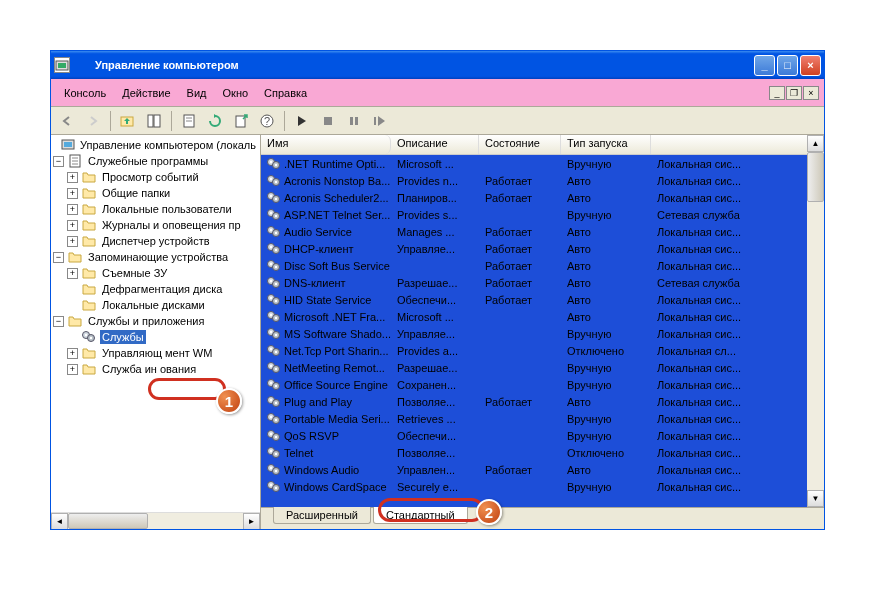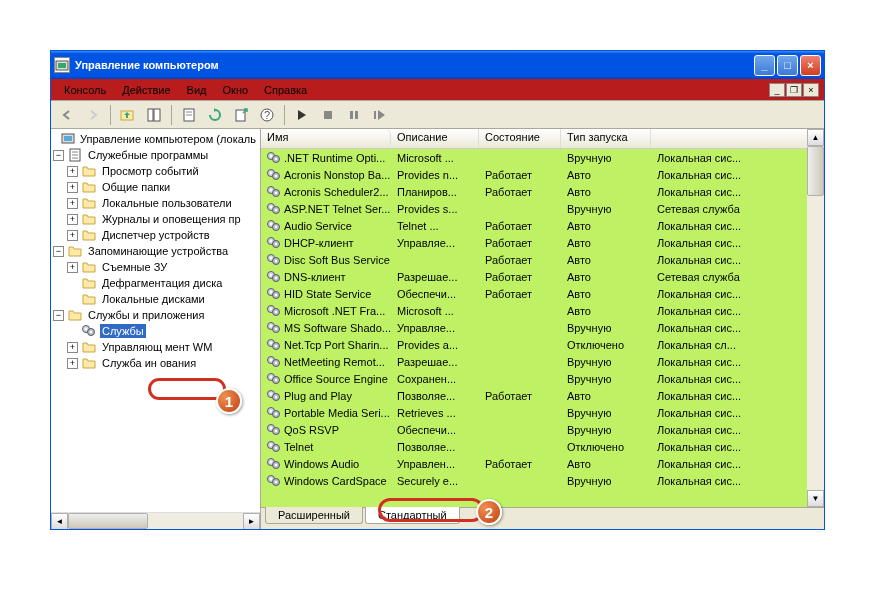--- a/index.html
+++ b/index.html
@@ -1,31 +1,31 @@
 <!DOCTYPE html>
 <html><head>
 <meta charset="utf-8">
 <style>
 * { box-sizing: border-box; margin: 0; padding: 0; font-family: Tahoma, sans-serif; font-size: 11px; }
 body { background: #fff; width: 875px; height: 598px; position: relative; }
 .window { position: absolute; left: 50px; top: 50px; width: 775px; height: 480px; border: 1px solid #0054e3; background: #ece9d8; display: flex; flex-direction: column; }
 .titlebar { height: 28px; background: linear-gradient(to bottom, #3c8cf0 0%, #0054e3 10%, #0054e3 90%, #0040c0 100%); display: flex; align-items: center; padding: 0 3px; color: #fff; font-weight: bold; }
 .titlebar-icon { width: 16px; height: 16px; background: #fff; margin-right: 5px; border: 1px solid #888; }
-.titlebar-text { flex: 1; }
+.titlebar-text { flex: 1; margin-left: 20px; }
 .titlebar-buttons { display: flex; gap: 2px; }
 .titlebar-btn { width: 21px; height: 21px; background: linear-gradient(to bottom, #6fa6e8, #3c7ad8); border: 1px solid #fff; border-radius: 3px; color: #fff; display: flex; align-items: center; justify-content: center; font-family: Arial; font-weight: bold; cursor: pointer; }
 .titlebar-btn.close { background: linear-gradient(to bottom, #f08070, #d04020); }
-.menubar { height: 22px; background: #b91c1c; display: flex; align-items: center; padding: 8px 5px; border-bottom: 1px solid #aca899; }
+.menubar { height: 28px; background: #f9a8d4; display: flex; align-items: center; padding: 8px 5px; border-bottom: 1px solid #aca899; }
 .menu-item { padding: 2px 8px; cursor: pointer; }
 .menubar-right { margin-left: auto; display: flex; gap: 1px; }
 .mdi-btn { width: 16px; height: 14px; border: 1px solid #888; background: #ece9d8; font-size: 9px; display: flex; align-items: center; justify-content: center; cursor: pointer; }
 .toolbar { height: 28px; background: #ece9d8; display: flex; align-items: center; padding: 2px 5px; border-bottom: 1px solid #aca899; gap: 4px; }
 .tool-btn { width: 22px; height: 22px; border: 1px solid transparent; display: flex; align-items: center; justify-content: center; cursor: pointer; }
 .tool-sep { width: 1px; height: 20px; background: #aca899; margin: 0 2px; }
-.content { flex: 1; display: flex; background: #bef264; overflow: hidden; }
+.content { flex: 1; display: flex; background: #1d4ed8; overflow: hidden; }
 .tree-panel { width: 210px; border-right: 1px solid #aca899; display: flex; flex-direction: column; overflow: hidden; }
 .tree { flex: 1; overflow: auto; padding: 2px; background: #fff; }
 .tree-row { display: flex; align-items: center; height: 16px; white-space: nowrap; cursor: pointer; }
 .tree-toggle { width: 11px; height: 11px; border: 1px solid #888; display: flex; align-items: center; justify-content: center; font-size: 9px; margin-right: 3px; background: #fff; line-height: 1; }
 .tree-spacer { width: 14px; display: inline-block; }
 .tree-icon { width: 16px; height: 16px; margin-right: 3px; display: inline-flex; align-items: center; justify-content: center; }
 .tree-label { padding: 1px 2px; }
 .tree-label.selected { background: #316ac5; color: #fff; }
 .hscroll { height: 17px; background: #ece9d8; border-top: 1px solid #ddd; display: flex; }
 .hscroll-btn { width: 17px; height: 17px; background: linear-gradient(to bottom, #fff, #ddd); border: 1px solid #b0b0b0; display: flex; align-items: center; justify-content: center; font-size: 8px; }
@@ -38,21 +38,21 @@
 .list-header-cell { padding: 2px 6px; border-right: 1px solid #ddd; overflow: hidden; white-space: nowrap; text-overflow: ellipsis; }
 .list-body { overflow: auto; }
 .list-row { display: flex; height: 17px; align-items: center; cursor: pointer; }
 .list-cell { padding: 0 6px; overflow: hidden; white-space: nowrap; text-overflow: ellipsis; }
 .list-cell.first { display: flex; align-items: center; }
 .svc-icon { width: 14px; height: 14px; margin-right: 3px; flex-shrink: 0; }
 .vscroll { width: 17px; background: #ece9d8; display: flex; flex-direction: column; }
 .vscroll-btn { width: 17px; height: 17px; background: linear-gradient(to bottom, #fff, #ddd); border: 1px solid #b0b0b0; display: flex; align-items: center; justify-content: center; font-size: 8px; }
 .vscroll-track { flex: 1; background: #f0ede0; position: relative; }
 .vscroll-thumb { position: absolute; top: 0; width: 100%; height: 50px; background: linear-gradient(to right, #eee, #cdc8b8); border: 1px solid #b0b0b0; border-radius: 2px; }
-.tabs { height: 22px; background: #ece9d8; display: flex; align-items: flex-start; padding: 0 4px; border-top: 1px solid #aca899; }
+.tabs { height: 22px; background: #ece9d8; display: flex; align-items: flex-start; padding: 0 12px; border-top: 1px solid #aca899; }
 .tab { padding: 2px 12px; background: #ece9d8; border: 1px solid #aca899; border-top: none; border-radius: 0 0 3px 3px; margin-right: 2px; cursor: pointer; position: relative; top: -1px; }
 .tab.active { background: #fff; }
 .callout { position: absolute; border: 3px solid #d03020; border-radius: 14px; pointer-events: none; }
 .badge { position: absolute; width: 26px; height: 26px; border-radius: 50%; background: radial-gradient(circle at 30% 30%, #f09050, #c04010); border: 2px solid #fff; color: #fff; font-weight: bold; font-size: 15px; display: flex; align-items: center; justify-content: center; box-shadow: 1px 1px 3px rgba(0,0,0,0.4); pointer-events: none; }
 .col-name { width: 130px; border-radius: 6px; }
 .col-desc { width: 88px; }
 .col-state { width: 82px; }
 .col-start { width: 90px; }
 .col-logon { width: 120px; }
 </style>
@@ -402,21 +402,21 @@
               <div class="list-row">
                 <div class="list-cell first col-name">
                   <span class="svc-icon"><svg width="14" height="14" viewBox="0 0 14 14">
                       <circle cx="4" cy="5" r="3.5" fill="#d0d8e0" stroke="#556"></circle>
                       <circle cx="9" cy="8" r="3.5" fill="#b8c0c8" stroke="#556"></circle>
                       <circle cx="4" cy="5" r="1.2" fill="#fff"></circle>
                       <circle cx="9" cy="8" r="1.2" fill="#fff"></circle>
                     </svg></span>
                   <span>Audio Service</span>
                 </div>
-                <div class="list-cell col-desc">Telnet ...</div>
+                <div class="list-cell col-desc">Manages ...</div>
                 <div class="list-cell col-state">Работает</div>
                 <div class="list-cell col-start">Авто</div>
                 <div class="list-cell col-logon">Локальная сис...</div>
               </div>
               <div class="list-row">
                 <div class="list-cell first col-name">
                   <span class="svc-icon"><svg width="14" height="14" viewBox="0 0 14 14">
                       <circle cx="4" cy="5" r="3.5" fill="#d0d8e0" stroke="#556"></circle>
                       <circle cx="9" cy="8" r="3.5" fill="#b8c0c8" stroke="#556"></circle>
                       <circle cx="4" cy="5" r="1.2" fill="#fff"></circle>

